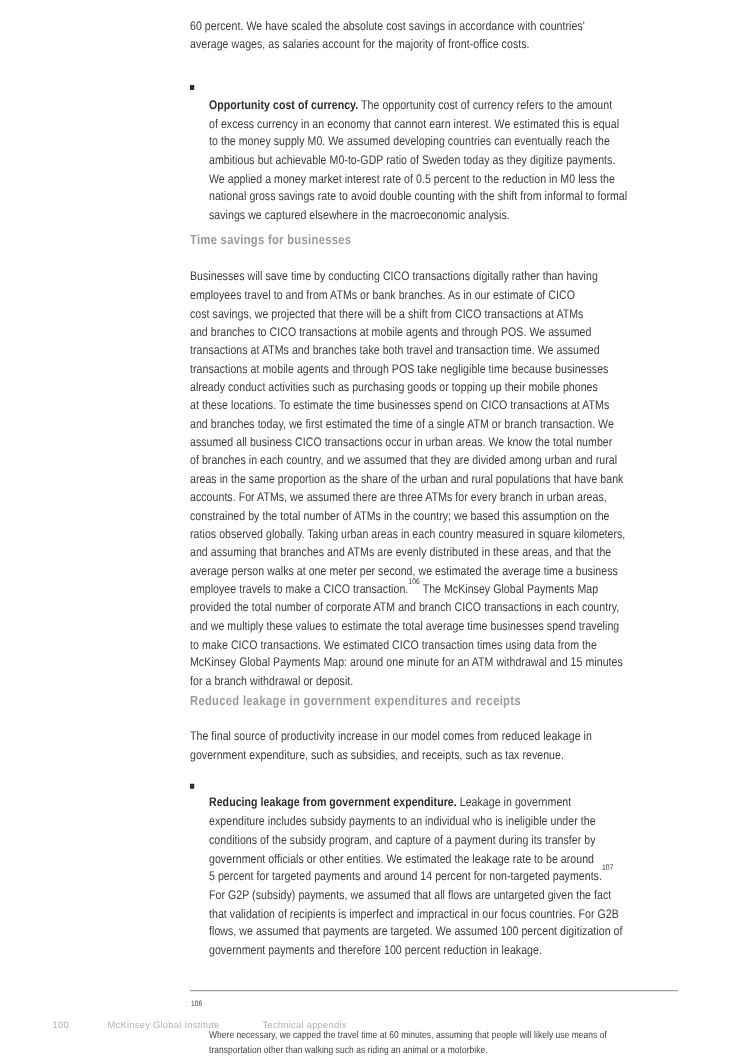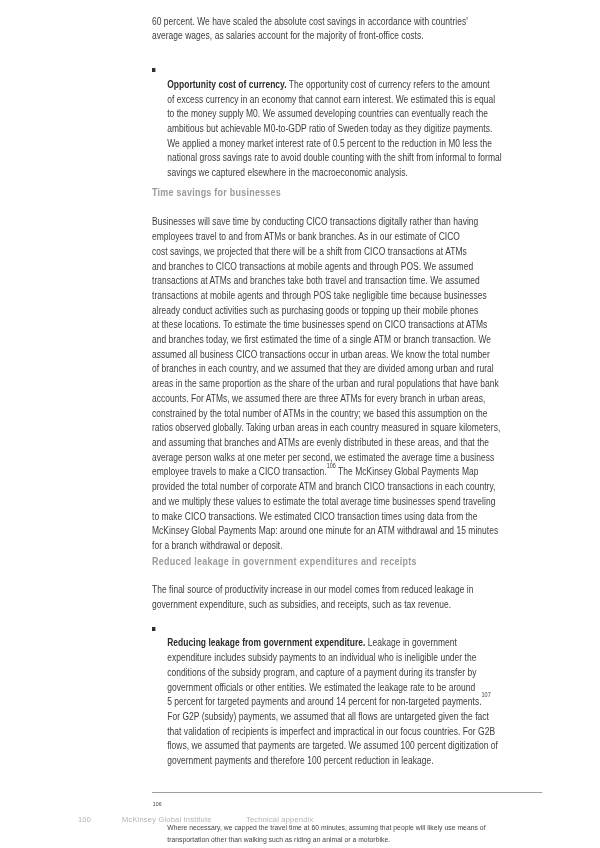--- a/index.html
+++ b/index.html
@@ -49,21 +49,21 @@
 
   .footnote-block { margin-top:23px; }
   .fn-rule { border-top:1px solid #9f9f9f; width:462px; height:0; margin:0 0 6px 0; }
   .footnote {
     position:relative; padding-left:18px;
     font-size:8px; line-height:11.8px; color:#3f3f3f;
     margin-bottom:2px;
   }
   .fn-num { position:absolute; left:1px; top:-1px; font-size:6.2px; color:#3f3f3f; }
 
-  .footer { position:absolute; top:814px; left:0; width:524px; height:14px;margin-left:36px; }
+  .footer { position:absolute; top:814px; left:0; width:524px; height:14px; }
   .footer span {
     position:absolute; font-size:7.5px; line-height:12px; color:#b3b3b3;
     letter-spacing:0.2px; white-space:nowrap;
   }
   .footer .page-num   { left:42px; }
   .footer .institute  { left:86px; }
   .footer .section    { left:210px; }
 </style>
 </head>
 <body>

